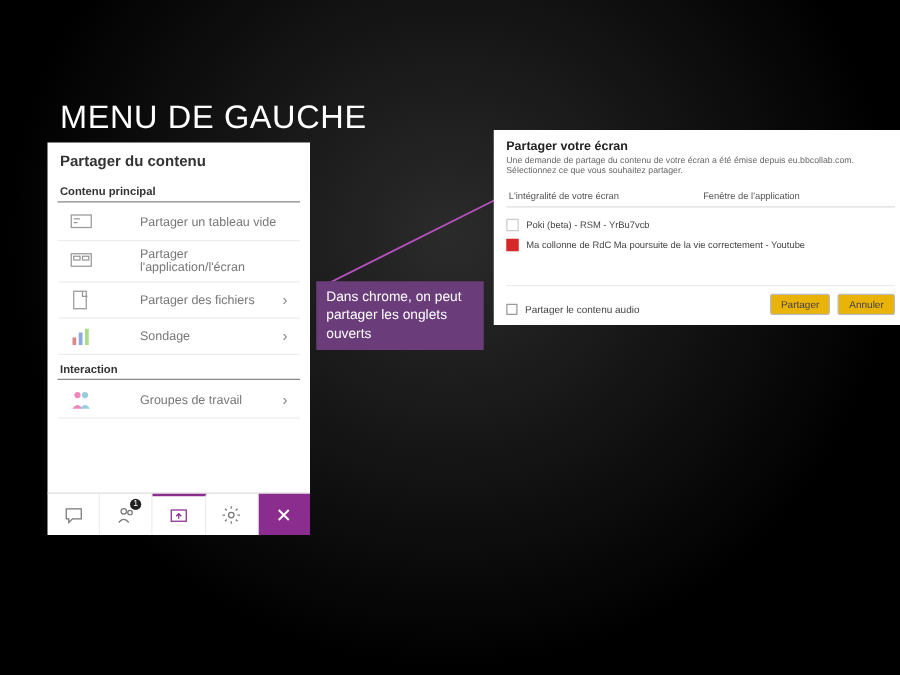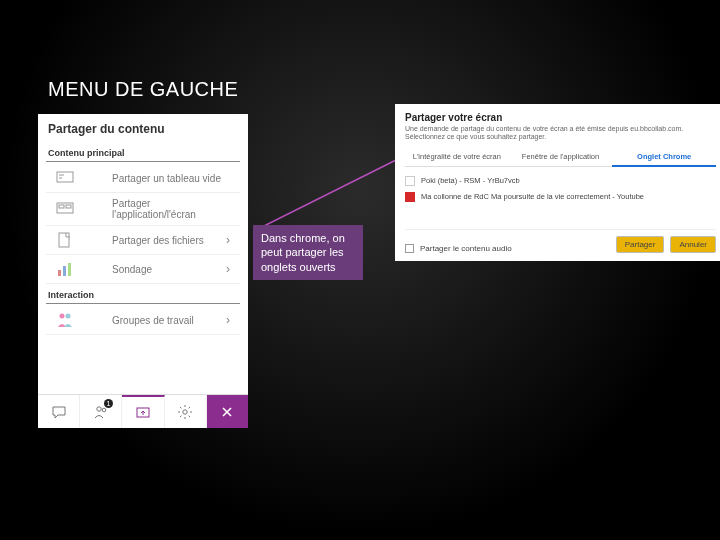--- a/index.html
+++ b/index.html
@@ -4,21 +4,21 @@
 <style>
   * { box-sizing: border-box; margin: 0; padding: 0; }
   body {
     width: 720px; height: 540px;
     background: radial-gradient(ellipse at 50% 35%, #2b2b2b 0%, #000000 70%);
     font-family: Arial, Helvetica, sans-serif;
     position: relative; overflow: hidden;
   }
   .title {
     position: absolute; left: 48px; top: 78px;
-    color: #fff; font-size: 20px; font-weight: 400; letter-spacing: 0.5px;
+    color: #fff; font-size: 26px; font-weight: 400; letter-spacing: 0.5px;
   }
 
   
   .left-panel {
     position: absolute; left: 38px; top: 114px;
     width: 210px; height: 314px; background: #fff;
     display: flex; flex-direction: column;
     font-size: 10px; color: #555;
   }
   .lp-header {
@@ -56,41 +56,41 @@
   }
   .badge {
     position: absolute; top: 4px; right: 8px;
     background: #222; color: #fff; font-size: 7px; border-radius: 6px;
     padding: 0 3px; line-height: 9px;
   }
 
   
   .callout {
     position: absolute; left: 253px; top: 225px;
-    width: 110px; padding: 6px 8px;
+    width: 134px; padding: 6px 8px;
     background: #6a3d7a; color: #fff; font-size: 11px; line-height: 1.3;
   }
   .callout-line {
     position: absolute; left: 258px; top: 158px;
     width: 140px; height: 70px; pointer-events: none;
   }
 
   
   .right-dialog {
     position: absolute; left: 395px; top: 104px;
     width: 331px; background: #fff; font-size: 8px; color: #444;
     padding: 8px 10px 8px 10px;
   }
   .rd-title { font-size: 10px; font-weight: bold; color: #222; margin-bottom: 2px; }
   .rd-desc { font-size: 7px; color: #666; margin-bottom: 6px; line-height: 1.2; }
   .rd-tabs {
     display: flex; gap: 0; border-bottom: 1px solid #ddd; margin-bottom: 6px;
   }
   .rd-tab {
-    flex: 1; text-align: center; padding: 4px 2px; font-size: 7.5px; color: #555;
+    flex: 1; text-align: left; padding: 4px 2px; font-size: 7.5px; color: #555;
   }
   .rd-tab.active { color: #1a6dd6; border-bottom: 2px solid #1a6dd6; margin-bottom: -1px; font-weight: bold; }
   .rd-list { margin-bottom: 24px; }
   .rd-row {
     display: flex; align-items: center; gap: 6px; padding: 3px 0;
     font-size: 7.5px;
   }
   .rd-favicon {
     width: 10px; height: 10px; flex: 0 0 10px;
   }
@@ -220,21 +220,20 @@
 <div class="callout">
   <span>Dans chrome, on peut partager les onglets ouverts</span>
 </div>
 
 <div class="right-dialog">
   <div class="rd-title">Partager votre écran</div>
   <div class="rd-desc">Une demande de partage du contenu de votre écran a été émise depuis eu.bbcollab.com. Sélectionnez ce que vous souhaitez partager.</div>
   <div class="rd-tabs">
     <div class="rd-tab">L'intégralité de votre écran</div>
     <div class="rd-tab">Fenêtre de l'application</div>
-    <div class="rd-tab active">Onglet Chrome</div>
   </div>
   <div class="rd-list">
     <div class="rd-row">
       <span class="rd-favicon fav-white"></span>
       <span>Poki (beta) - RSM - YrBu7vcb</span>
     </div>
     <div class="rd-row">
       <span class="rd-favicon fav-red"></span>
       <span>Ma collonne de RdC Ma poursuite de la vie correctement - Youtube</span>
     </div>

